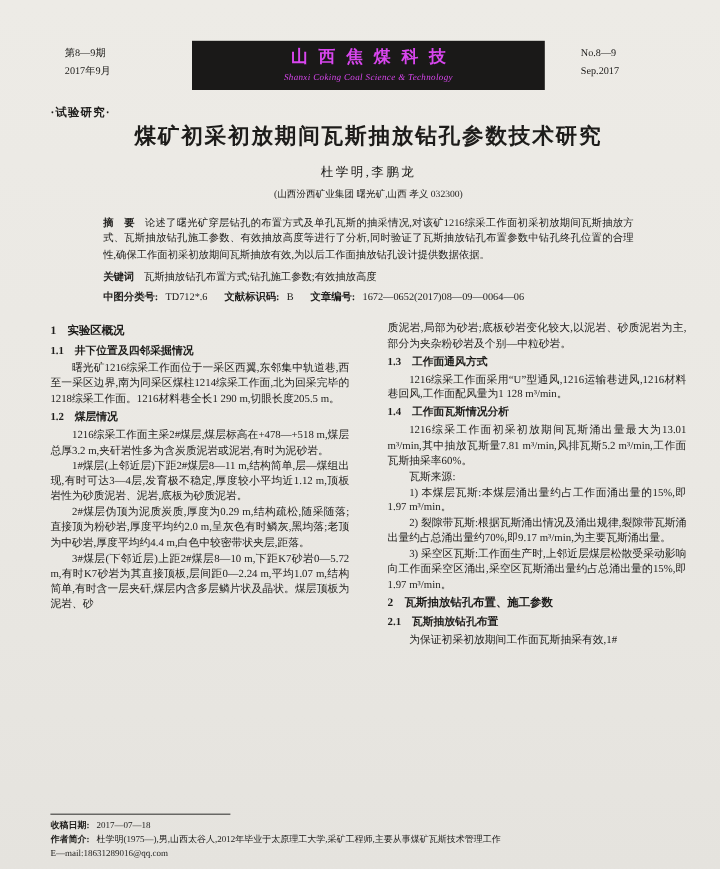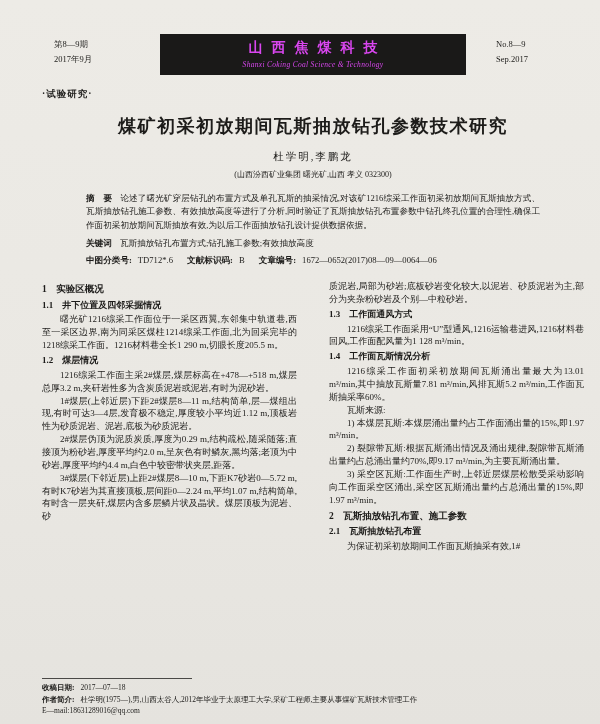--- a/index.html
+++ b/index.html
@@ -4,35 +4,35 @@
 <style>
   * { margin:0; padding:0; box-sizing:border-box; }
   html,body { width:600px; height:724px; }
   body {
     font-family: "Liberation Serif", "DejaVu Serif", serif;
     background:#e4e2dd;
     color:#1d1c1a;
   }
   .page {
     width:600px; height:724px;
-    padding:34px 16px 8px 42px;
+    padding:34px 28px 8px 42px;
     position:relative; overflow:hidden;
     background:linear-gradient(180deg,#edebe6 0%,#eae8e3 55%,#e5e3de 100%);
   }
   
   .journal-header { display:flex; align-items:stretch; }
   .issue-block { width:118px; font-size:8.5px; line-height:1.8; padding-top:3px; }
   .issue-block.left { padding-left:12px; }
   .issue-block.right { padding-left:30px; }
   .journal-band { flex:1; background:#1a1918; color:#d946ef; text-align:center; padding:5px 0 6px; }
   .journal-cn { font-size:14px; font-weight:bold; letter-spacing:9px; text-indent:9px; }
   .journal-en { font-size:7.5px; font-style:italic; letter-spacing:.3px; margin-top:3px; }
   
   .section-tag { margin-top:13px; font-size:9.5px; font-weight:bold; letter-spacing:1px; }
-  .article-title { margin-top:13px; text-align:center; font-size:18px; font-weight:bold; letter-spacing:1.5px; }
+  .article-title { margin-top:0; text-align:center; font-size:18px; font-weight:bold; letter-spacing:1.5px; }
   .authors { margin-top:12px; text-align:center; font-size:10.5px; letter-spacing:2px; }
   .affiliation { margin-top:5px; text-align:center; font-size:8px; }
   .abstract { margin:12px 44px 0; font-size:8.6px; line-height:1.55; text-align:justify; }
   .inline-label { font-weight:bold; margin-right:6px; }
   .keywords { margin:6px 44px 0; font-size:8.6px; }
   .classification { margin:5px 44px 0; font-size:8.6px; }
   .classification .val { margin-right:12px; }
   
   .columns { display:flex; gap:32px; margin-top:13px; height:362px; overflow:hidden; }
   .col { flex:1; font-size:9px; line-height:1.43; text-align:justify; }

